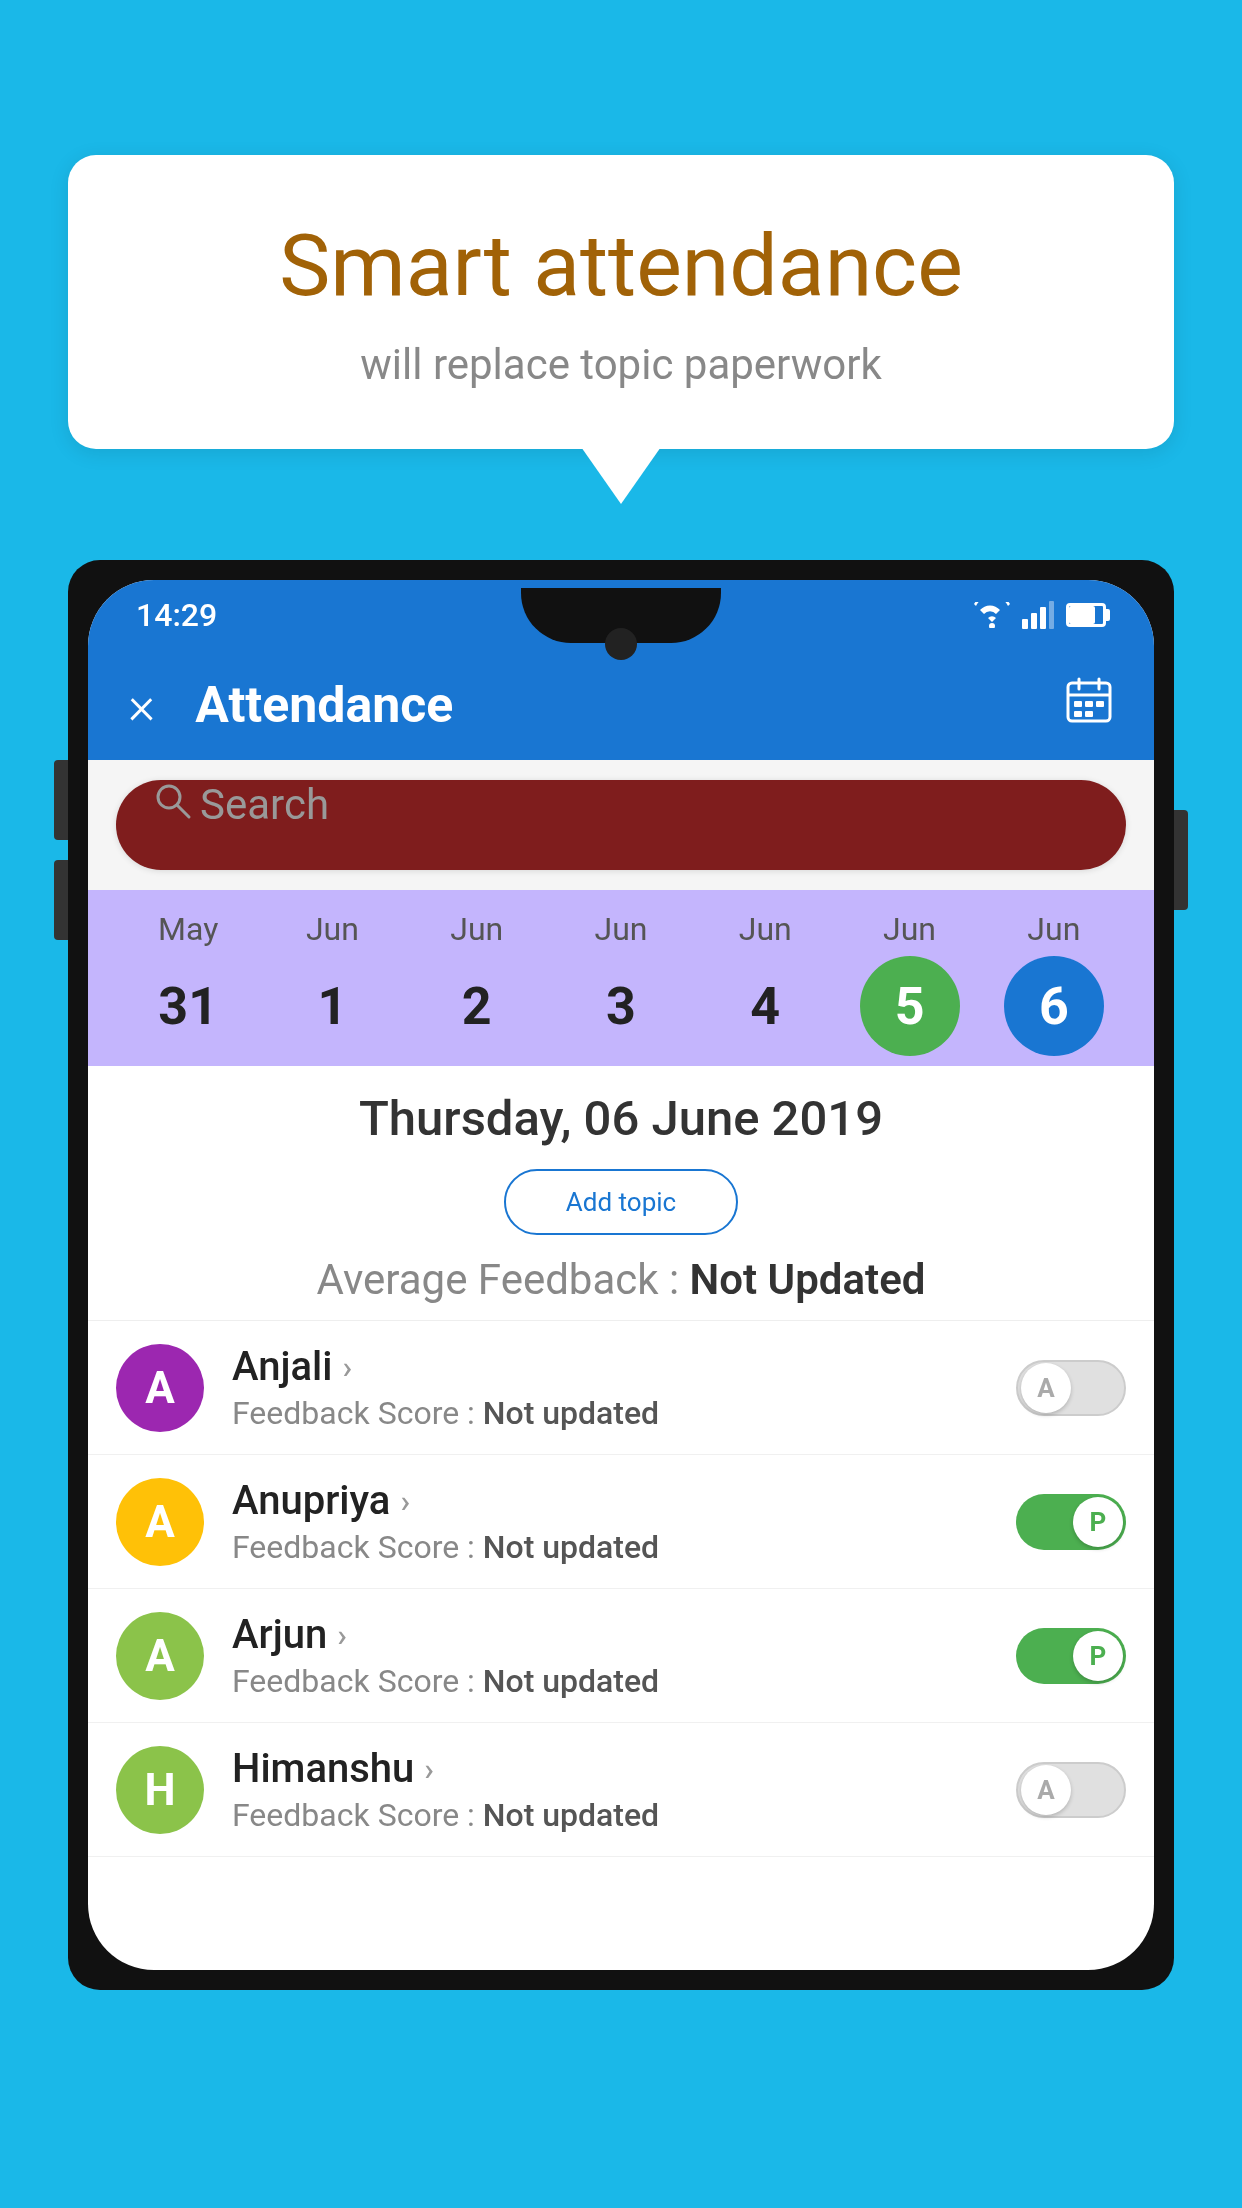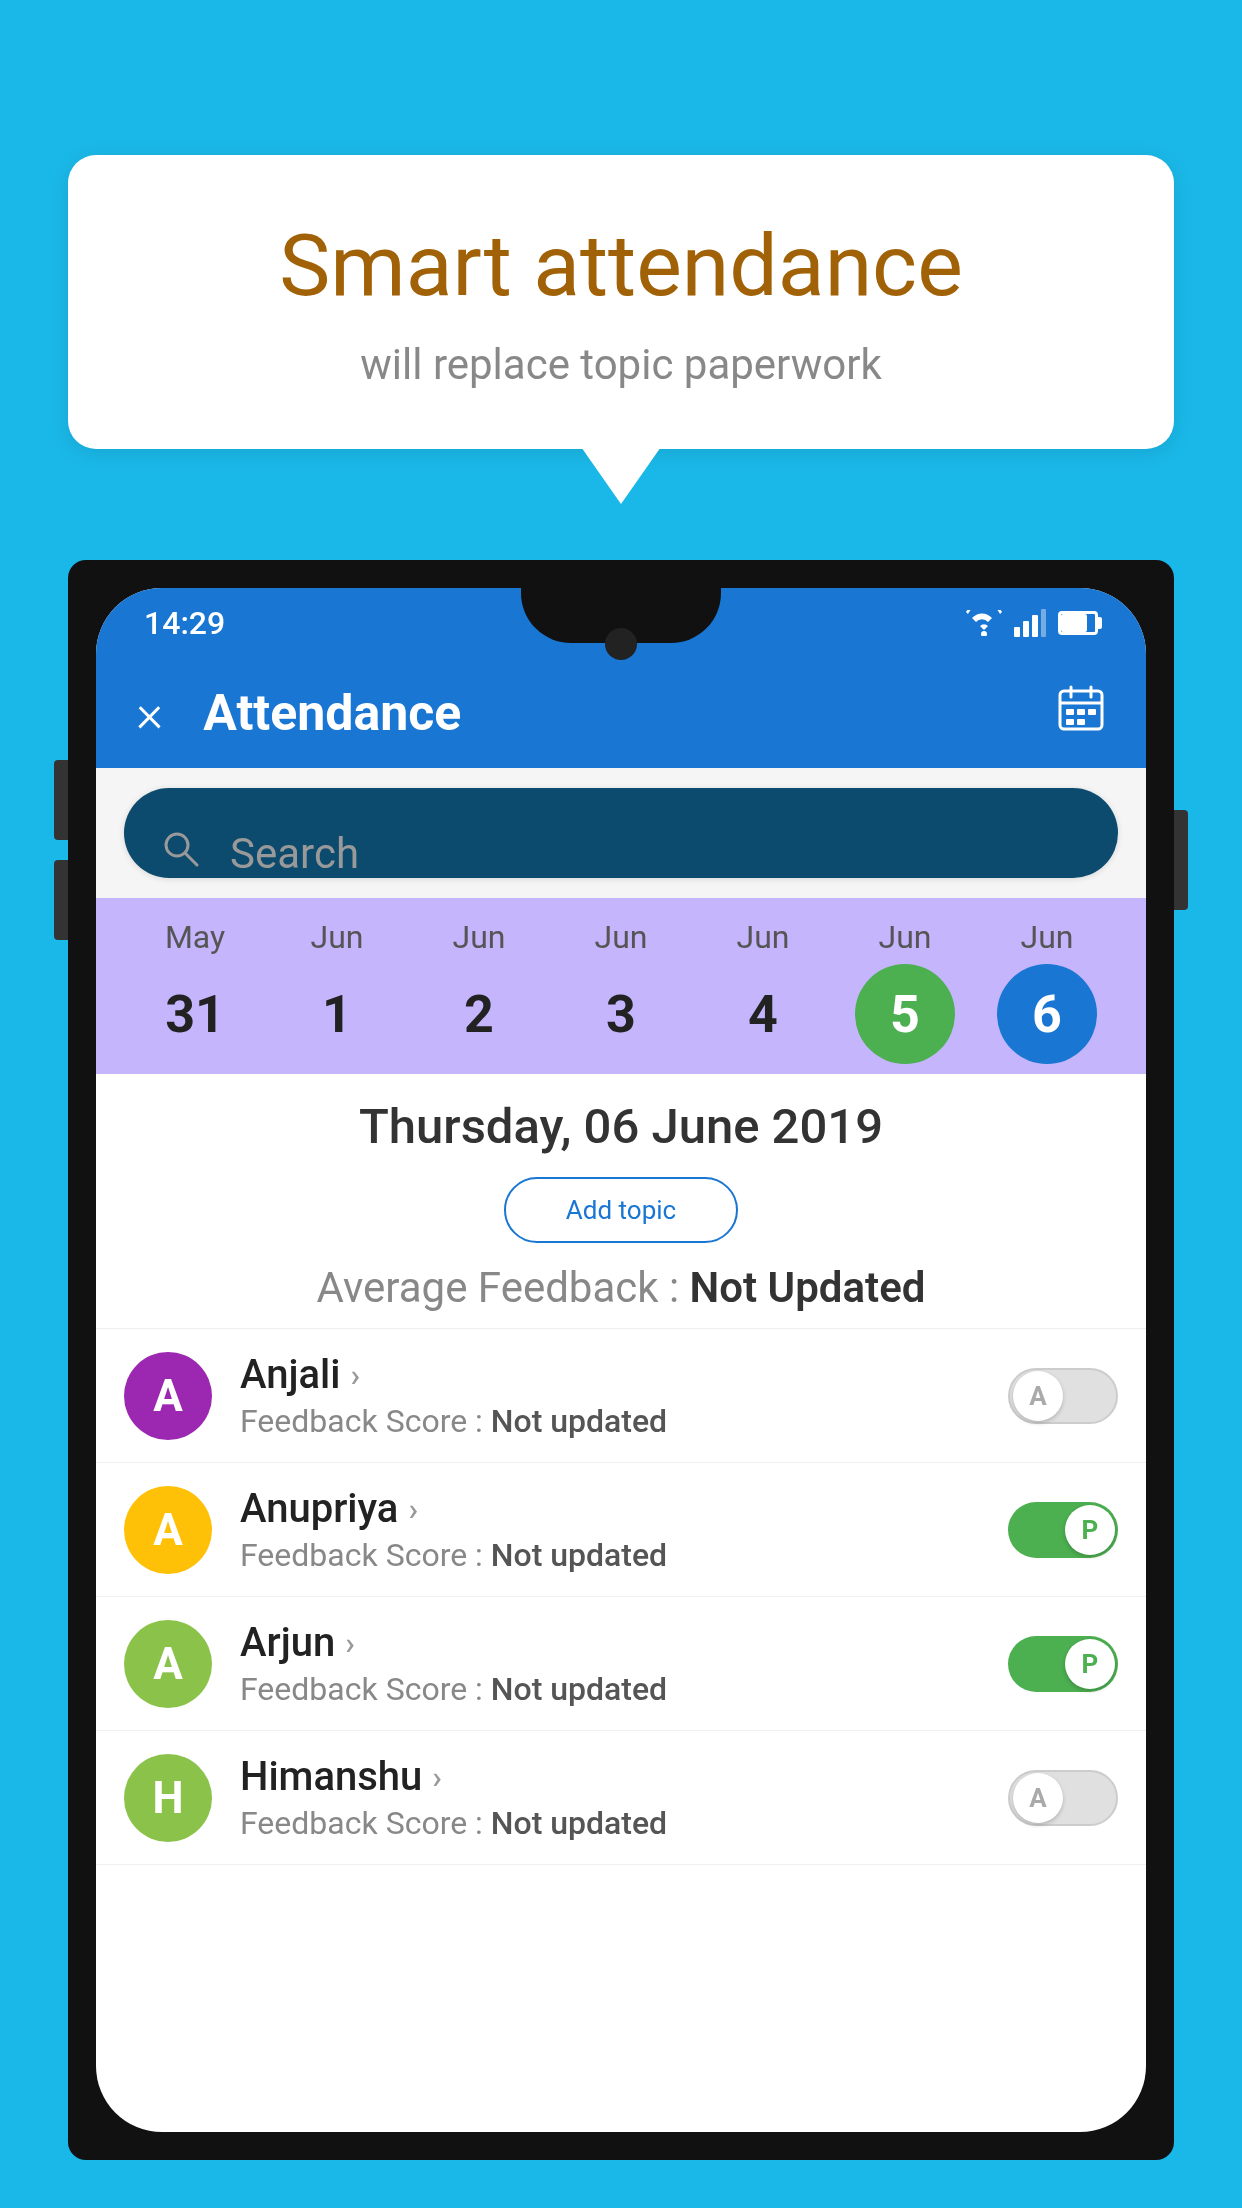--- a/index.html
+++ b/index.html
@@ -60,24 +60,24 @@
     .phone-container {
       position: absolute;
       top: 560px;
       left: 68px;
       right: 68px;
       bottom: 0;
     }
 
     .phone-frame {
       background: #111;
-      border-radius: 18px;
-      padding: 28px;
+      border-radius: 32px;
+      padding: 20px;
       position: relative;
-      height: 1600px;
+      height: 1430px;
     }
 
     
     .phone-notch {
       position: absolute;
       top: 28px;
       left: 50%;
       transform: translateX(-50%);
       width: 200px;
       height: 55px;
@@ -220,27 +220,27 @@
       font-size: 44px;
     }
 
     
     .search-container {
       padding: 20px 28px;
       background: #f5f5f5;
     }
 
     .search-bar {
-      background: #0c4a6e;
+      background: #7f1d1d;
       border-radius: 50px;
       height: 90px;
       display: flex;
-      align-items: flex-end;
+      align-items: flex-start;
       padding: 0 36px;
-      gap: 30px;
+      gap: 8px;
       box-shadow: 0 1px 6px rgba(0,0,0,0.12);
     }
 
     .search-icon-wrap {
       color: #999;
       font-size: 42px;
     }
 
     .search-text {
       font-size: 42px;

